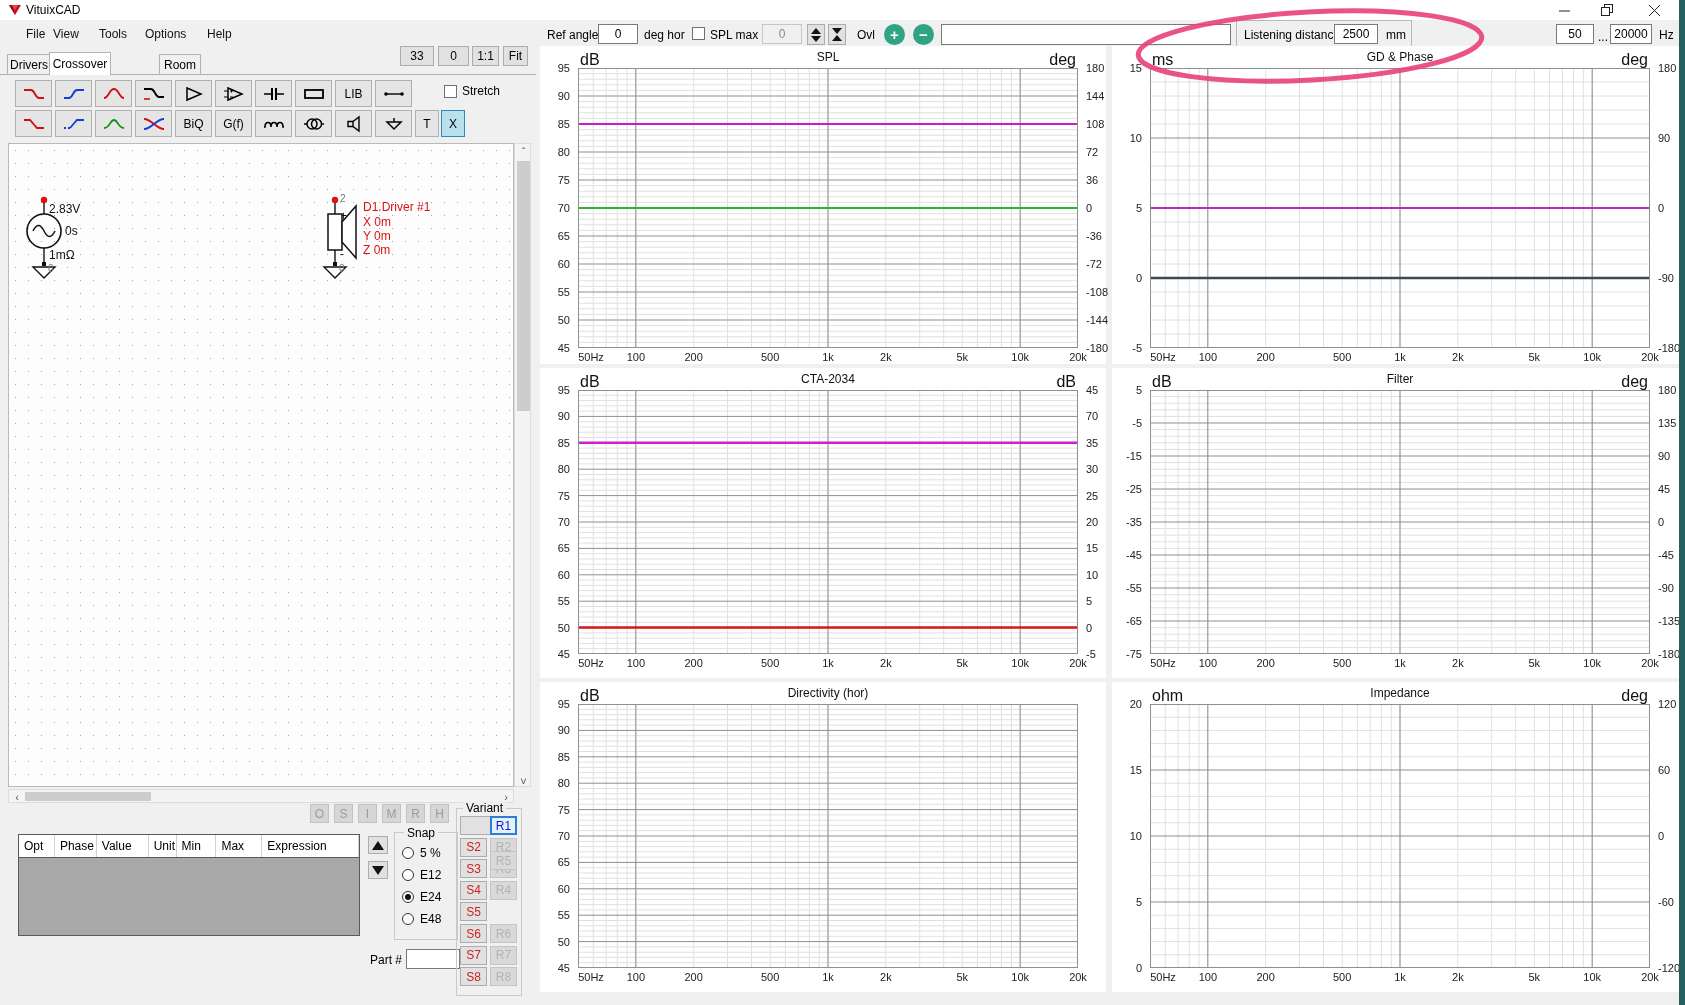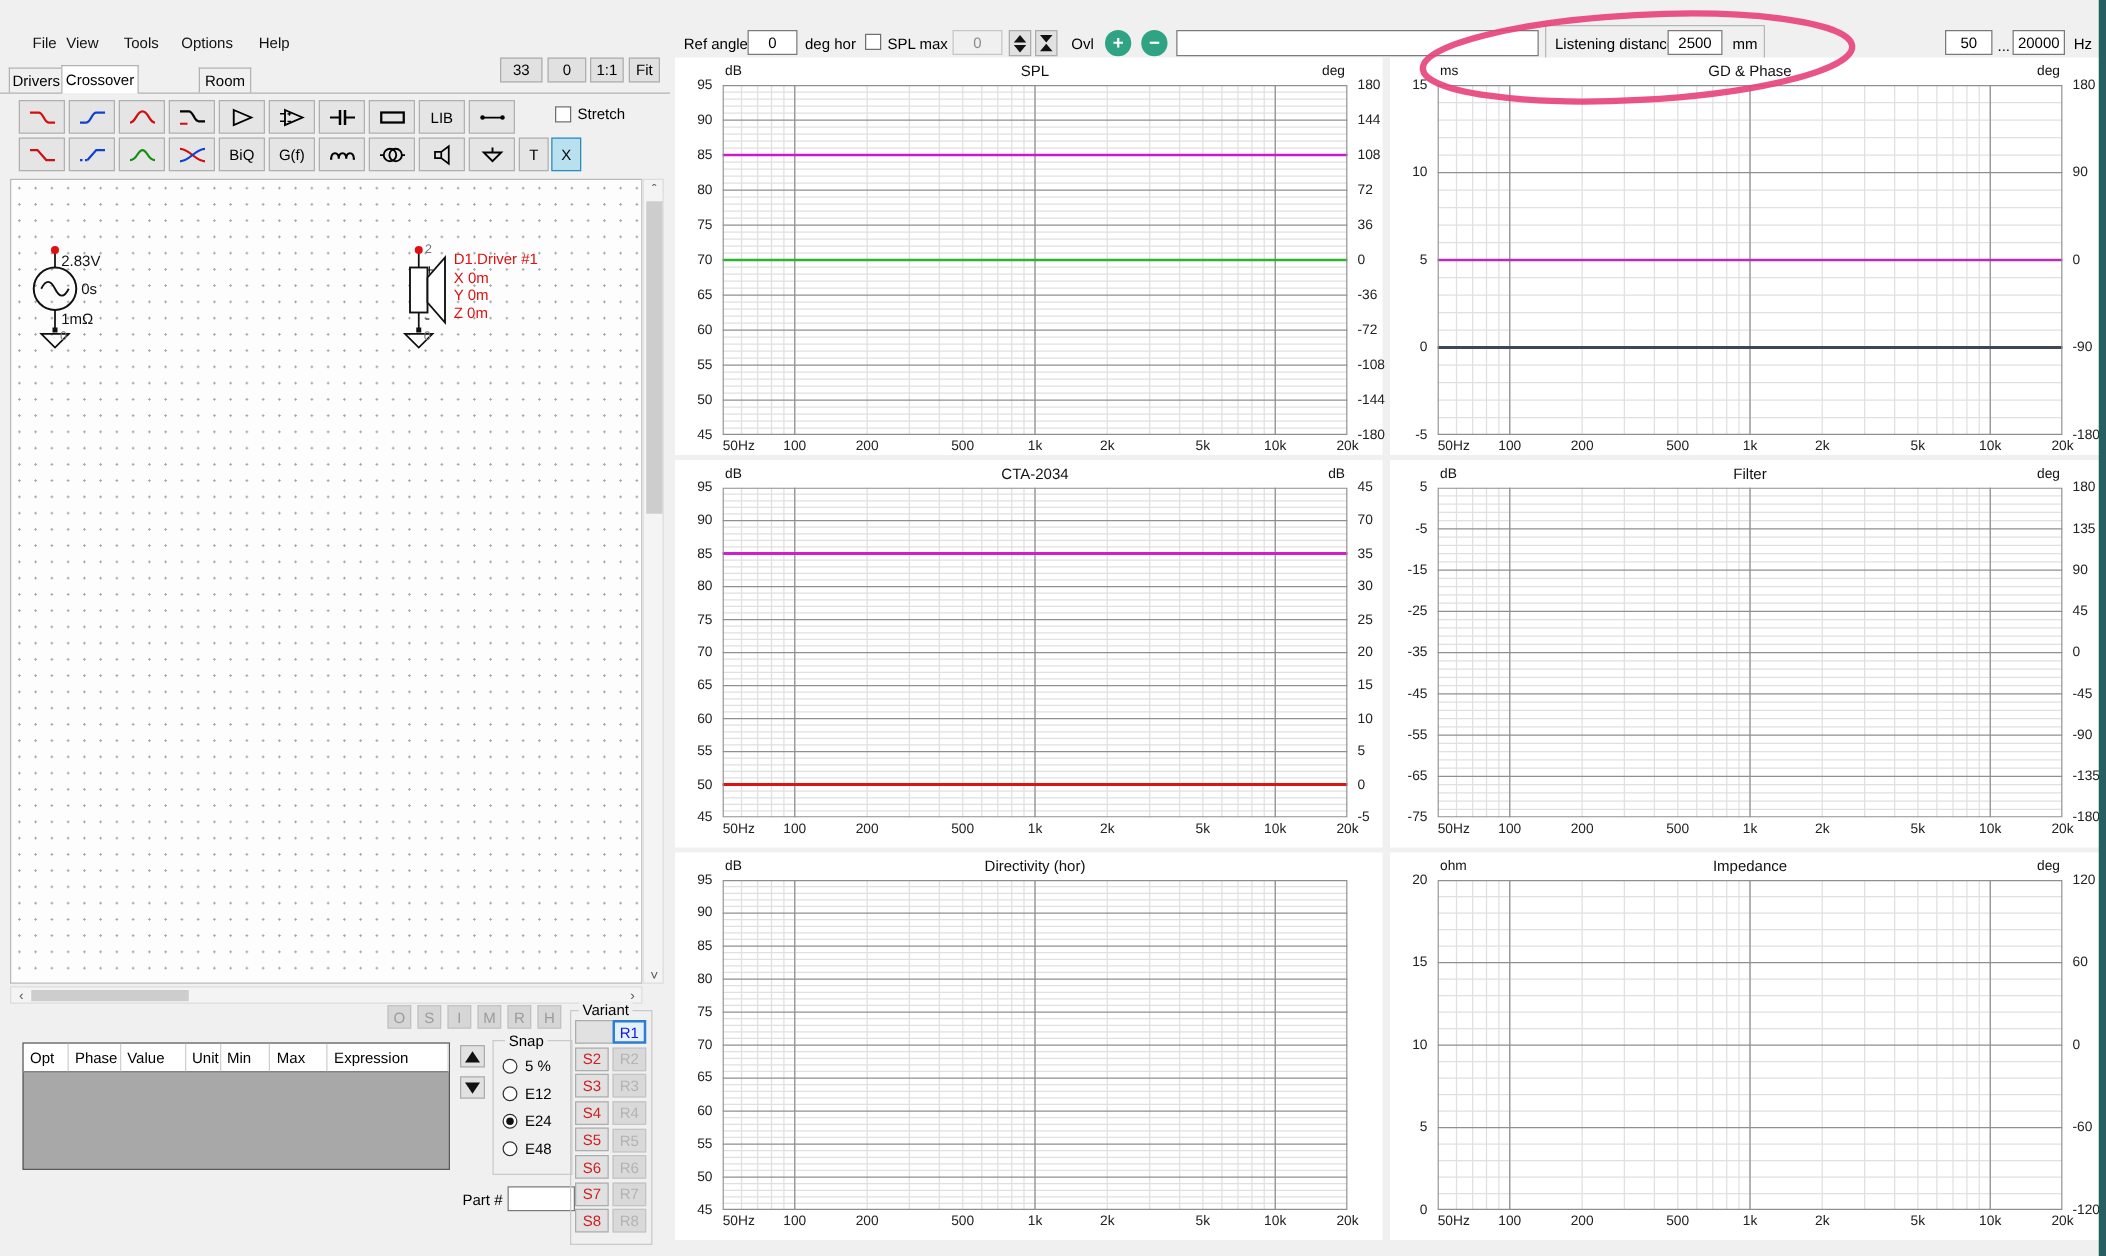--- a/index.html
+++ b/index.html
@@ -52,30 +52,54 @@
   .vbtn.ract{background:#e3f1fc;border:2px solid #2e7dd1;color:#1616d9;}
   
   .inp{position:absolute;border:1px solid #7a7a7a;background:#fff;font-size:12px;box-sizing:border-box;
        font-family:"Liberation Sans",sans-serif;padding:0 3px;}
   .inp.center{text-align:center;}
   .inp.dis{background:#f0f0f0;color:#8a8a8a;border-color:#c6c6c6;}
   .lbl{position:absolute;font-size:12px;white-space:nowrap;}
   .chartcard{position:absolute;background:#fff;}
   .ticklab{position:absolute;font-size:11px;color:#222;white-space:nowrap;}
   .charttitle{position:absolute;font-size:12px;color:#111;text-align:center;}
-  .unitlab{position:absolute;font-size:11px;color:#111;}
+  .unitlab{position:absolute;font-size:16px;color:#111;}
   #edge-strip{left:1679px;top:0;width:6px;height:1005px;background:#23605f;}
   .circlebtn{position:absolute;border-radius:50%;display:flex;align-items:center;justify-content:center;
              color:#fff;font-size:15px;font-weight:bold;line-height:1;}
 </style>
 </head>
 <body>
 
 <div id="app" class="abs" style="left:0;top:0;width:1685px;height:1005px;">
 
+  <div id="titlebar" class="abs">
+    <svg class="abs" style="left:8px;top:4px;" width="14" height="12">
+      <polygon points="1,1 13,1 7,11" fill="#cc1122"></polygon>
+      <polygon points="4,1 10,1 7,6" fill="#ee4455"></polygon>
+      <polygon points="1,1 4,1 7,11" fill="#991122"></polygon>
+    </svg>
+    <span id="app-title" class="abs">VituixCAD</span>
+    <div class="abs winbtn" style="left:1549px;">
+      <svg width="11" height="11">
+          <line x1="0" y1="6" x2="11" y2="6" stroke="#222" stroke-width="1"></line>
+        </svg>
+    </div>
+    <div class="abs winbtn" style="left:1592px;">
+      <svg width="12" height="12">
+        <rect x="3.5" y="0.5" width="8" height="8" fill="none" stroke="#222"></rect>
+        <rect x="0.5" y="3.5" width="8" height="8" fill="#fff" stroke="#222"></rect>
+      </svg>
+    </div>
+    <div class="abs winbtn" style="left:1639px;">
+      <svg width="11" height="11">
+          <path d="M0 0 L11 11 M11 0 L0 11" stroke="#222" stroke-width="1"></path>
+        </svg>
+    </div>
+  </div>
 
   <div id="menubar">
       <span class="abs menu-item" style="left: 26px;">File</span>
       <span class="abs menu-item" style="left: 53px;">View</span>
       <span class="abs menu-item" style="left: 99px;">Tools</span>
       <span class="abs menu-item" style="left: 145px;">Options</span>
       <span class="abs menu-item" style="left: 207px;">Help</span>
     </div>
 
   <div id="viewbtns">
@@ -306,21 +330,21 @@
   <div id="variantbtns">
       <div class="vbtn s" style="left: 460px; top: 816px; padding-left: 48px;">S1</div>
       <div class="vbtn ract" style="left: 490px; top: 816px;">R1</div>
       <div class="vbtn s" style="left: 460px; top: 837.6px;">S2</div>
       <div class="vbtn rdis" style="left: 490px; top: 837.6px;">R2</div>
       <div class="vbtn s" style="left: 460px; top: 859.2px;">S3</div>
       <div class="vbtn rdis" style="left: 490px; top: 859.2px;">R3</div>
       <div class="vbtn s" style="left: 460px; top: 880.8px;">S4</div>
       <div class="vbtn rdis" style="left: 490px; top: 880.8px;">R4</div>
       <div class="vbtn s" style="left: 460px; top: 902.4px;">S5</div>
-      <div class="vbtn rdis" style="left: 490px; top: 903px;">R5</div>
+      <div class="vbtn rdis" style="left: 490px; top: 851px;">R5</div>
       <div class="vbtn s" style="left: 460px; top: 924px;">S6</div>
       <div class="vbtn rdis" style="left: 490px; top: 924px;">R6</div>
       <div class="vbtn s" style="left: 460px; top: 945.6px;">S7</div>
       <div class="vbtn rdis" style="left: 490px; top: 945.6px;">R7</div>
       <div class="vbtn s" style="left: 460px; top: 967.2px;">S8</div>
       <div class="vbtn rdis" style="left: 490px; top: 967.2px;">R8</div>
     </div>
 
   <span class="lbl" style="left:547px;top:28px;">Ref angle</span>
   <input class="inp center" style="left: 598px; top: 24px; width: 40px; height: 20px;" value="0">

